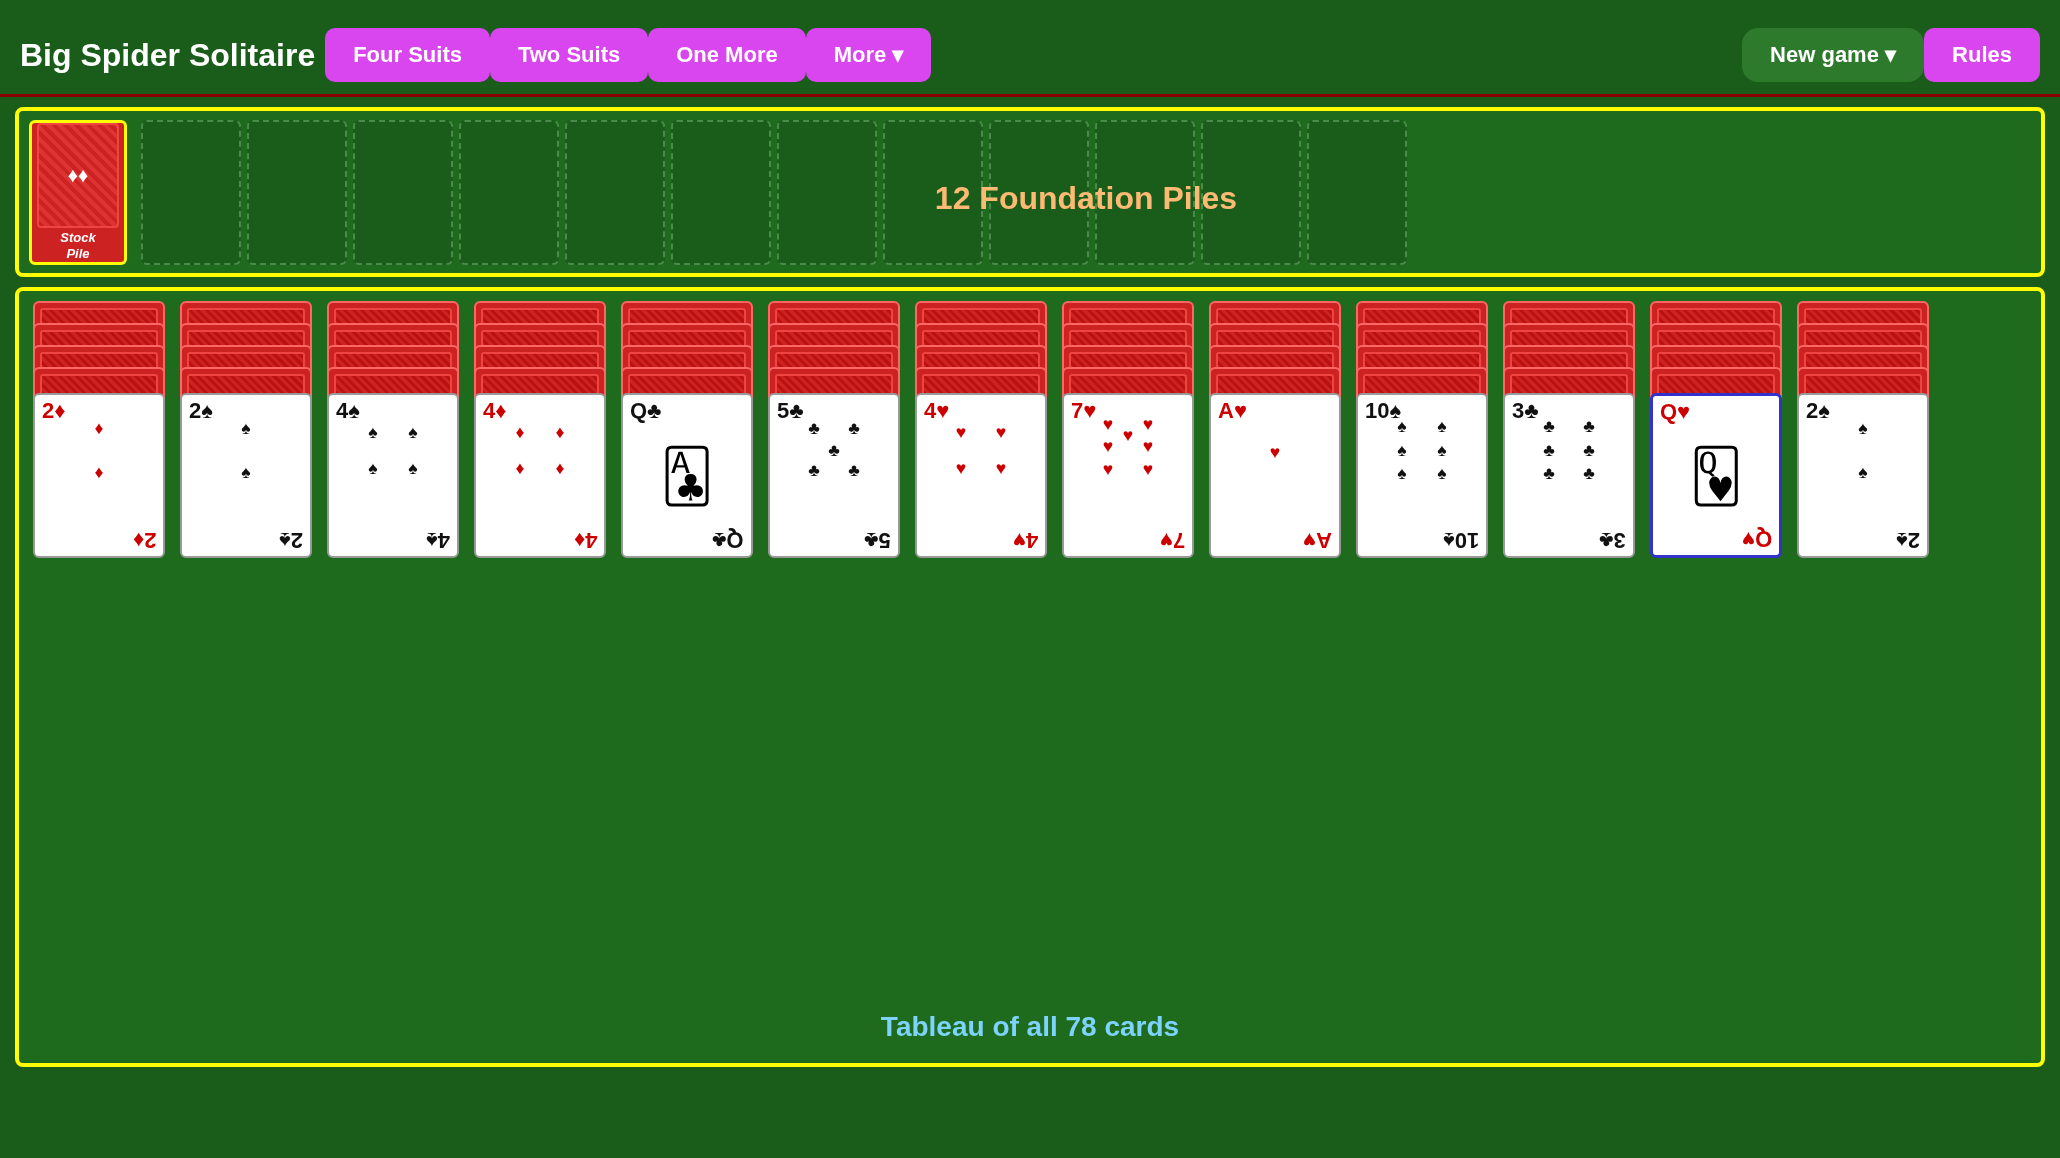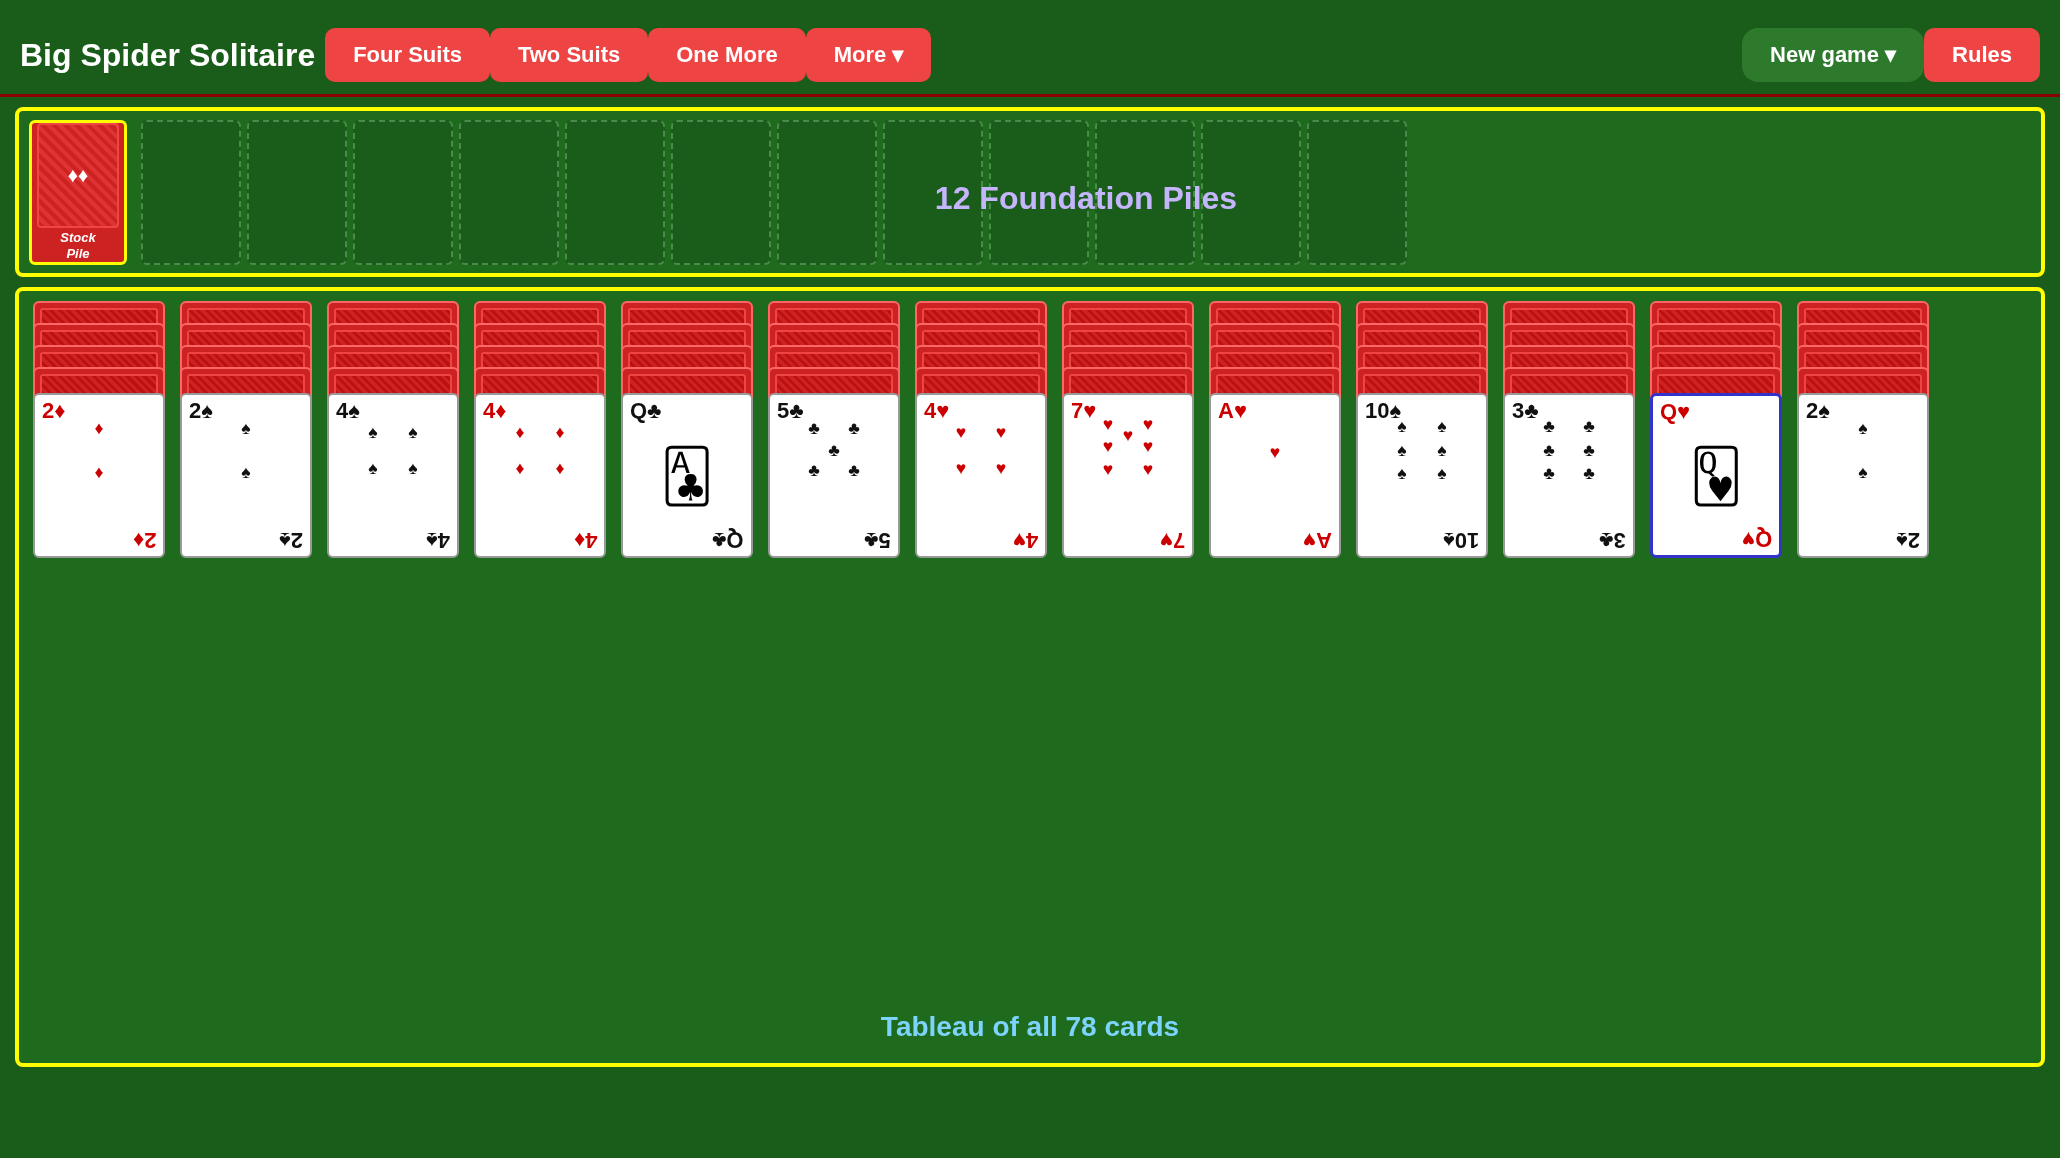--- a/index.html
+++ b/index.html
@@ -20,21 +20,21 @@
       border-bottom: 3px solid #8b0000;
       margin-top: 16px;
     }
     #app-title {
       color: white;
       font-size: 32px;
       font-weight: bold;
       margin-right: 10px;
     }
     .nav-btn {
-      background: #ef4444;
+      background: #d946ef;
       color: white;
       border: none;
       border-radius: 10px;
       padding: 14px 28px;
       font-size: 22px;
       font-weight: bold;
       cursor: pointer;
     }
     .nav-btn-highlight {
       background: #2d7a2d;
@@ -57,21 +57,21 @@
       border-radius: 8px;
       background: #1e6b1e;
       display: flex;
       align-items: center;
       padding: 8px 10px;
       margin-bottom: 10px;
       height: 170px;
       gap: 6px;
     }
     .foundation-label {
-      color: #c4b5fd;
+      color: #fdba74;
       font-size: 32px;
       font-weight: bold;
       text-align: center;
       position: absolute;
       left: 50%;
       transform: translateX(-50%);
       pointer-events: none;
       margin-top: 12px;
     }
     .foundation-wrapper {

